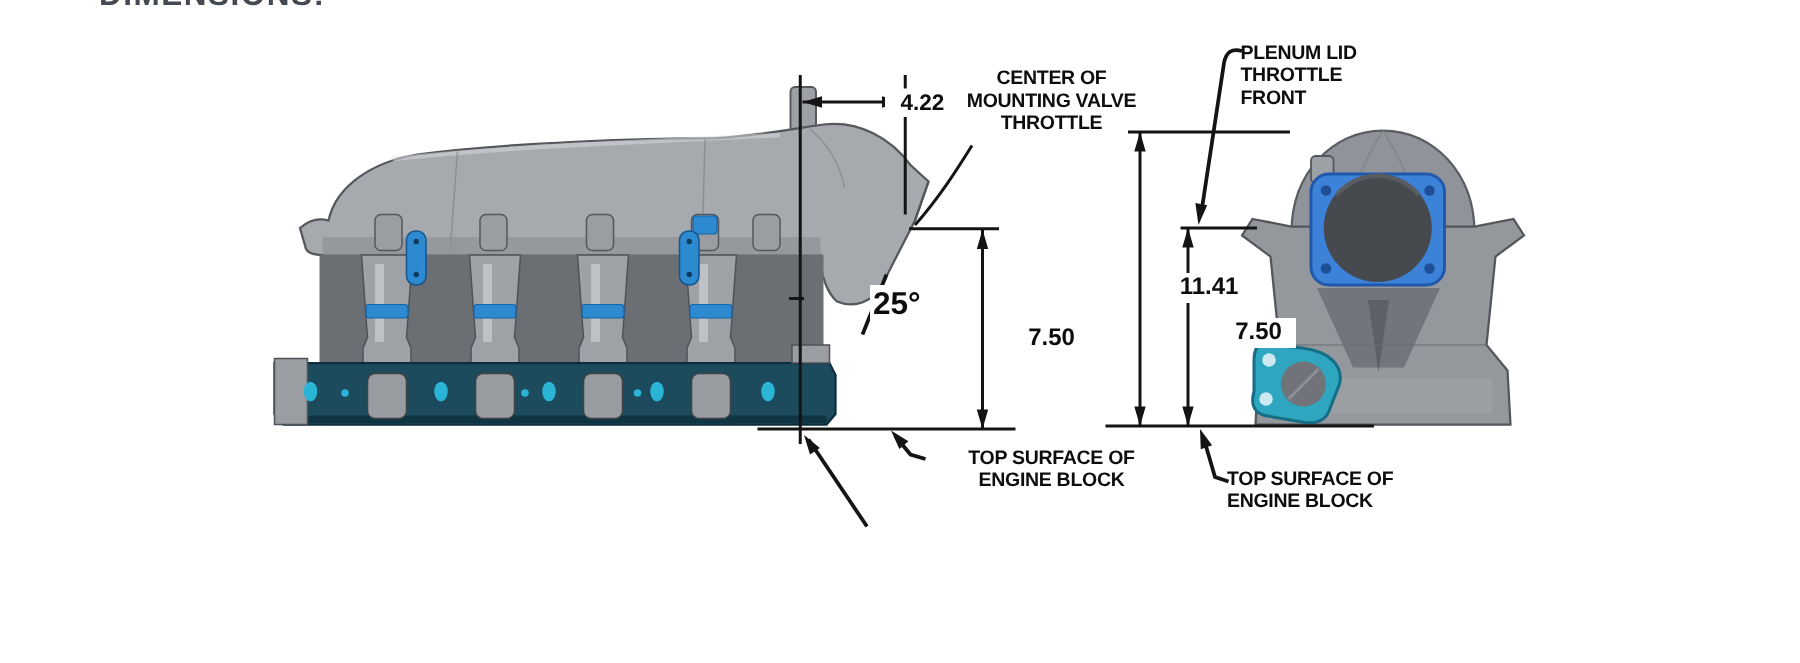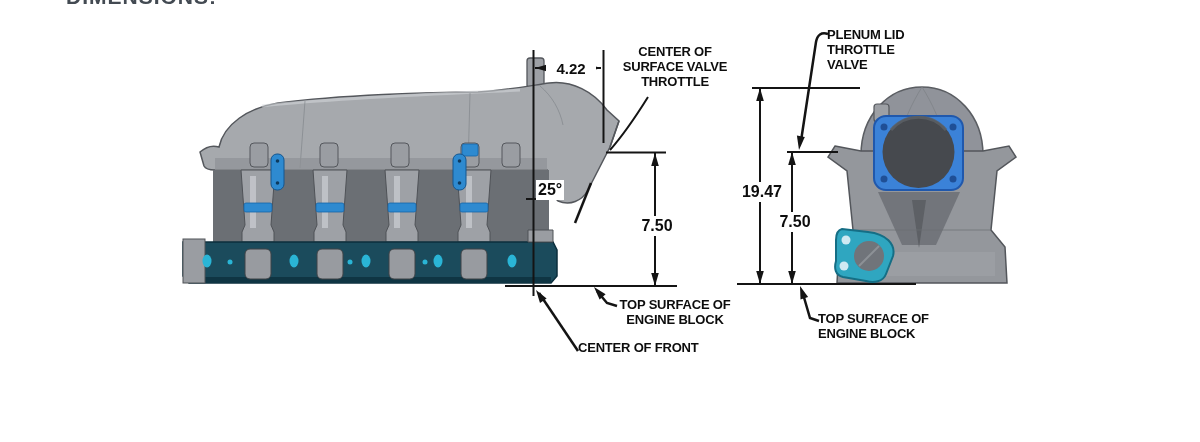--- a/index.html
+++ b/index.html
@@ -12,24 +12,24 @@
     position:absolute;left:66px;top:0;width:320px;height:9px;overflow:hidden;
   }
   .heading-clip .heading-text{
     margin-top:-15px;font-size:21px;font-weight:bold;color:#434a52;letter-spacing:1px;
     white-space:nowrap;
   }
   .callout{
     position:absolute;font-size:13px;line-height:15px;font-weight:bold;color:#0d0d0d;
     letter-spacing:-0.2px;white-space:nowrap;
   }
-  .callout.centered{text-align:center;}
+  .callout.centered{text-align:center;margin-left:26px;}
   .dim-num{
     position:absolute;font-weight:bold;color:#0d0d0d;background:#ffffff;
-    text-align:center;padding:1px 2px;white-space:nowrap;
+    text-align:center;padding:1px 2px;white-space:nowrap;margin-left:44px;
   }
 </style>
 </head>
 <body>
 
 <div class="stage">
 
   <svg width="1200" height="442" viewBox="0 0 1200 442">
 
     <g>
@@ -190,44 +190,43 @@
   </svg>
 
   <div class="heading-clip">
     <div class="heading-text">DIMENSIONS:</div>
   </div>
 
   <div class="dim-num" style="left:546px;top:59px;width:46px;font-size:15px;">4.22</div>
 
   <div class="callout centered" style="left:610px;top:44px;width:130px;">
     <div>CENTER OF</div>
-    <div>SURFACE VALVE</div>
+    <div>MOUNTING VALVE</div>
     <div>THROTTLE</div>
   </div>
 
-  <div class="dim-num" style="left:536px;top:180px;font-size:16px;">25°</div>
+  <div class="dim-num" style="left:536px;top:190px;font-size:21px;">25°</div>
 
   <div class="dim-num" style="left:632px;top:216px;width:46px;font-size:16px;">7.50</div>
 
   <div class="callout centered" style="left:609px;top:297px;width:132px;">
     <div>TOP SURFACE OF</div>
     <div>ENGINE BLOCK</div>
   </div>
 
   <div class="callout" style="left:578px;top:340px;">
-    <div>CENTER OF FRONT</div>
   </div>
 
   <div class="callout" style="left:827px;top:27px;">
     <div>PLENUM LID</div>
     <div>THROTTLE</div>
-    <div>VALVE</div>
-  </div>
-
-  <div class="dim-num" style="left:733px;top:182px;width:54px;font-size:16px;">19.47</div>
+    <div>FRONT</div>
+  </div>
+
+  <div class="dim-num" style="left:733px;top:182px;width:54px;font-size:16px;">11.41</div>
 
   <div class="dim-num" style="left:770px;top:212px;width:46px;font-size:16px;">7.50</div>
 
   <div class="callout" style="left:818px;top:311px;">
     <div>TOP SURFACE OF</div>
     <div>ENGINE BLOCK</div>
   </div>
 
 </div>
 

